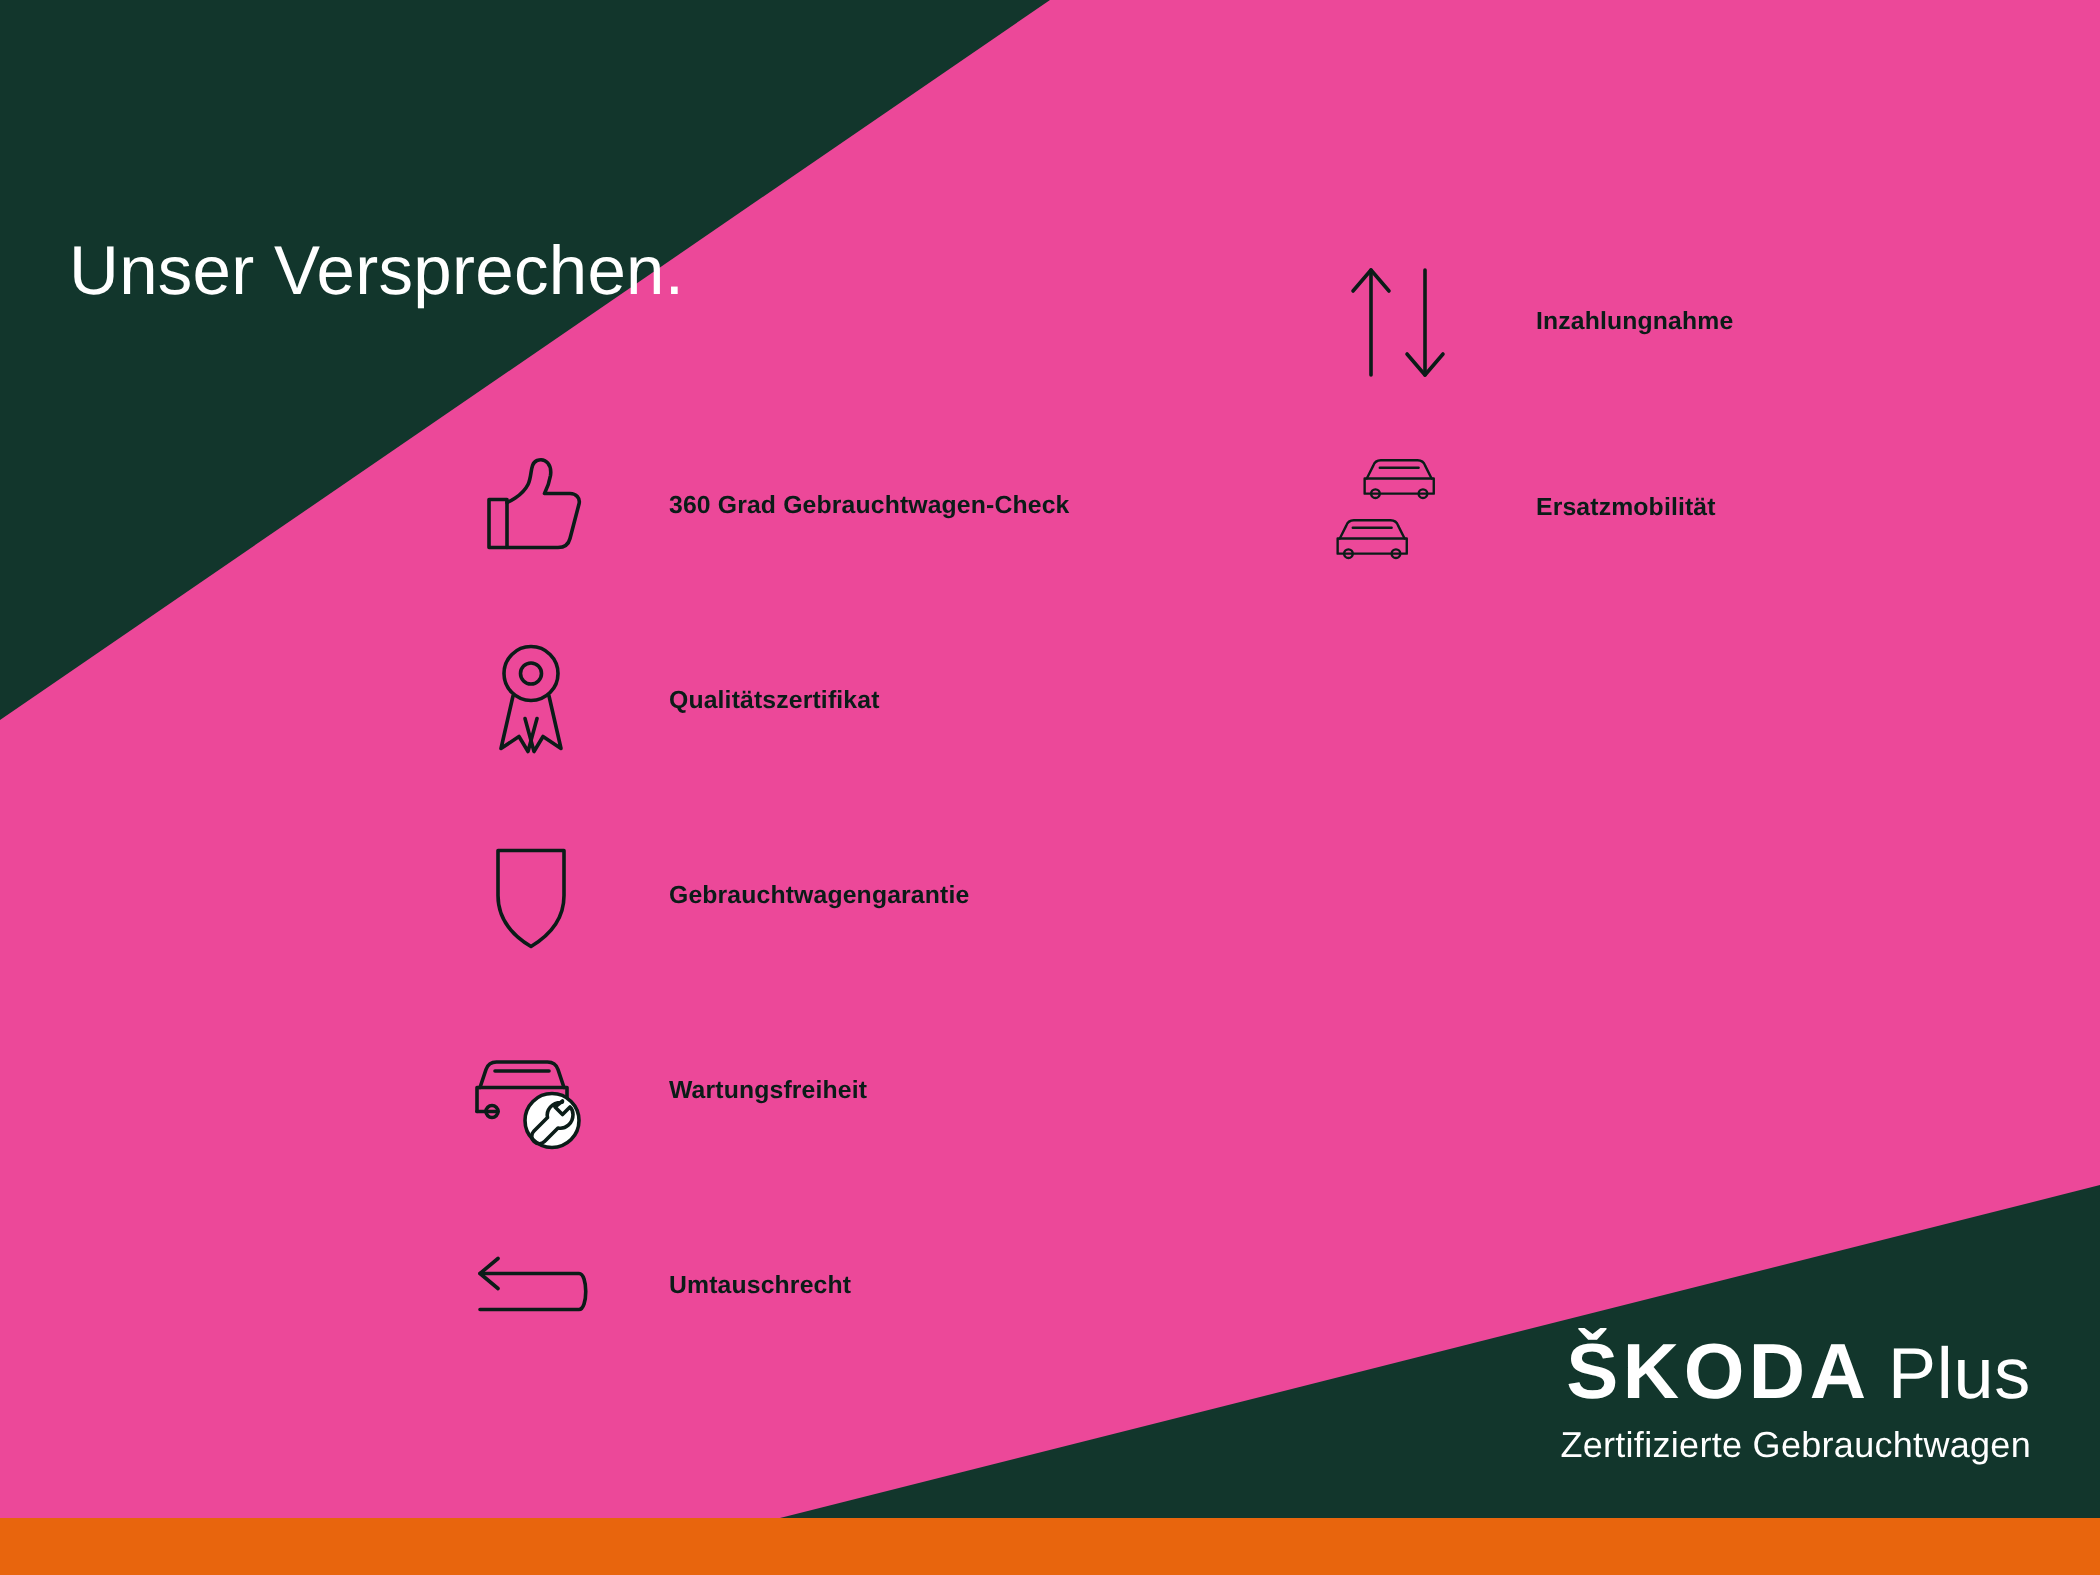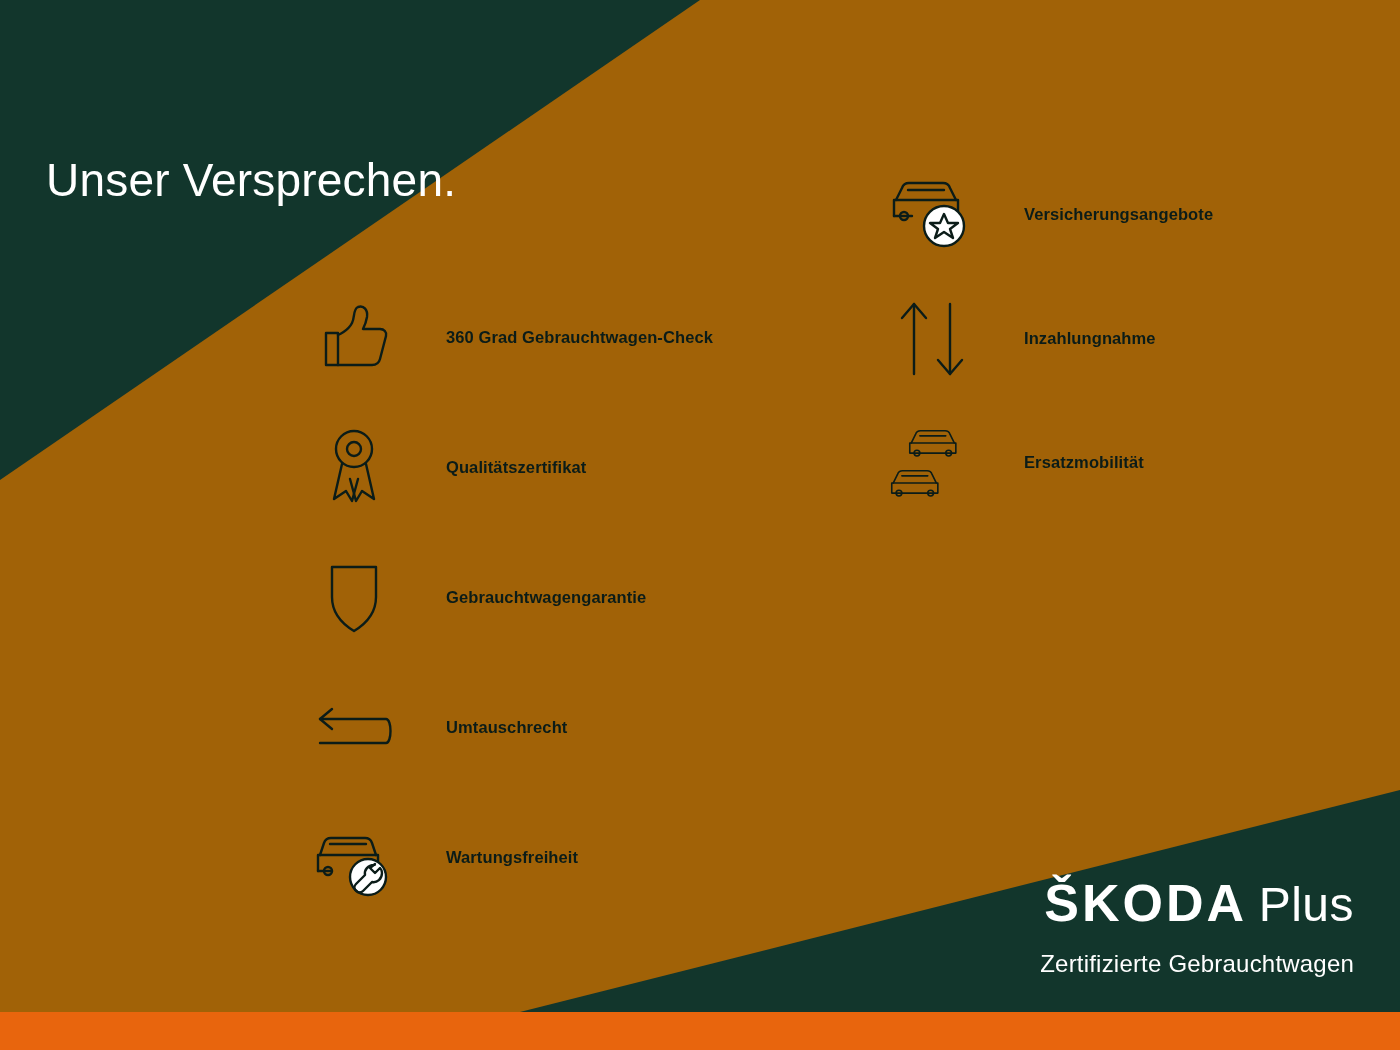--- a/index.html
+++ b/index.html
@@ -5,21 +5,21 @@
   html, body {
     margin: 0;
     padding: 0;
     background: #ffffff;
   }
   #page {
     position: relative;
     width: 1400px;
     height: 1050px;
     overflow: hidden;
-    background: #a16207;
+    background: #ec4899;
     font-family: "Liberation Sans", sans-serif;
   }
 
   
   .bg-layer {
     position: absolute;
     left: 0;
     top: 0;
     width: 1400px;
     height: 1050px;
@@ -98,21 +98,21 @@
     font-size: 52px;
   }
   .brand-plus {
     font-weight: 400;
     font-size: 48px;
     letter-spacing: 0.5px;
   }
   .brand-sub {
     font-size: 24px;
     font-weight: 400;
-    margin-top: 18px;
+    margin-top: 6px;
     letter-spacing: 0.2px;
     white-space: nowrap;
   }
 </style>
 </head>
 <body>
 
 <div id="page">
 
   <svg class="bg-layer" viewBox="0 0 1400 1050" preserveAspectRatio="none">
@@ -152,66 +152,52 @@
       <div class="feature-label">Qualitätszertifikat</div>
     </div>
 
     <div class="feature">
       <div class="feature-icon">
         <svg width="92" height="92" viewBox="0 0 92 92" fill="none" stroke="#0b1c18" stroke-width="2.4" stroke-linejoin="round" stroke-linecap="round">
           <path d="M24 16 L68 16 L68 46 C68 64 56 74 46 80 C36 74 24 64 24 46 Z"></path>
         </svg>
       </div>
       <div class="feature-label">Gebrauchtwagengarantie</div>
-    </div>
-
-    <div class="feature">
-      <div class="feature-icon">
-        <svg width="92" height="92" viewBox="0 0 92 92" fill="none" stroke="#0b1c18" stroke-width="2.4" stroke-linejoin="round" stroke-linecap="round">
-          <path d="M12 38 L78 38 C84 38 84 62 78 62 L12 62"></path>
-          <path d="M24 28 L12 38 L24 48"></path>
-        </svg>
-      </div>
-      <div class="feature-label">Umtauschrecht</div>
     </div>
 
     <div class="feature">
       <div class="feature-icon">
         <svg width="92" height="92" viewBox="0 0 92 92" fill="none" stroke="#0b1c18" stroke-width="2.4" stroke-linejoin="round" stroke-linecap="round">
           <path d="M12 44 L16 32 C17 29 19 27 23 27 L57 27 C61 27 63 29 64 32 L68 44"></path>
           <path d="M10 44 L70 44 L70 60 L62 60 M10 60 L10 44"></path>
           <path d="M10 60 L24 60"></path>
           <circle cx="20" cy="60" r="4"></circle>
           <path d="M22 33 L58 33"></path>
           <circle cx="60" cy="66" r="18" fill="#ffffff"></circle>
           <path d="M66 54 C60 54 56 59 57 64 L48 73 C46 75 46 78 48 80 C50 82 53 82 55 80 L64 71 C69 72 74 68 74 62 C74 60 73 58 72 57 L67 62 L62 57 L67 53 C67 53 67 54 66 54 Z"></path>
         </svg>
       </div>
       <div class="feature-label">Wartungsfreiheit</div>
     </div>
 
+    <div class="feature">
+      <div class="feature-icon">
+        <svg width="92" height="92" viewBox="0 0 92 92" fill="none" stroke="#0b1c18" stroke-width="2.4" stroke-linejoin="round" stroke-linecap="round">
+          <path d="M12 38 L78 38 C84 38 84 62 78 62 L12 62"></path>
+          <path d="M24 28 L12 38 L24 48"></path>
+        </svg>
+      </div>
+      <div class="feature-label">Umtauschrecht</div>
+    </div>
+
   </div>
 
   <div class="col col-right">
 
 
-    <div class="feature">
-      <div class="feature-icon">
-        <svg width="92" height="92" viewBox="0 0 92 92" fill="none" stroke="#0b1c18" stroke-width="2.4" stroke-linejoin="round" stroke-linecap="round">
-          <path d="M10 32 L16 20 C17 17 19 15 23 15 L57 15 C61 15 63 17 64 20 L70 32"></path>
-          <path d="M8 32 L72 32 L72 48 L60 48 M8 48 L8 32"></path>
-          <path d="M8 48 L26 48"></path>
-          <circle cx="18" cy="48" r="4"></circle>
-          <path d="M22 22 L58 22"></path>
-          <circle cx="58" cy="58" r="20" fill="#ffffff"></circle>
-          <path d="M58 46 L62 55 L72 55 L64 61 L67 70 L58 64 L49 70 L52 61 L44 55 L54 55 Z"></path>
-        </svg>
-      </div>
-      <div class="feature-label">Versicherungsangebote</div>
-    </div>
 
     <div class="feature">
       <div class="feature-icon">
         <svg width="92" height="92" viewBox="0 0 92 92" fill="none" stroke="#0b1c18" stroke-width="2.4" stroke-linejoin="round" stroke-linecap="round">
           <path d="M28 82 L28 12"></path>
           <path d="M16 26 L28 12 L40 26"></path>
           <path d="M64 12 L64 82"></path>
           <path d="M52 68 L64 82 L76 68"></path>
         </svg>
       </div>

